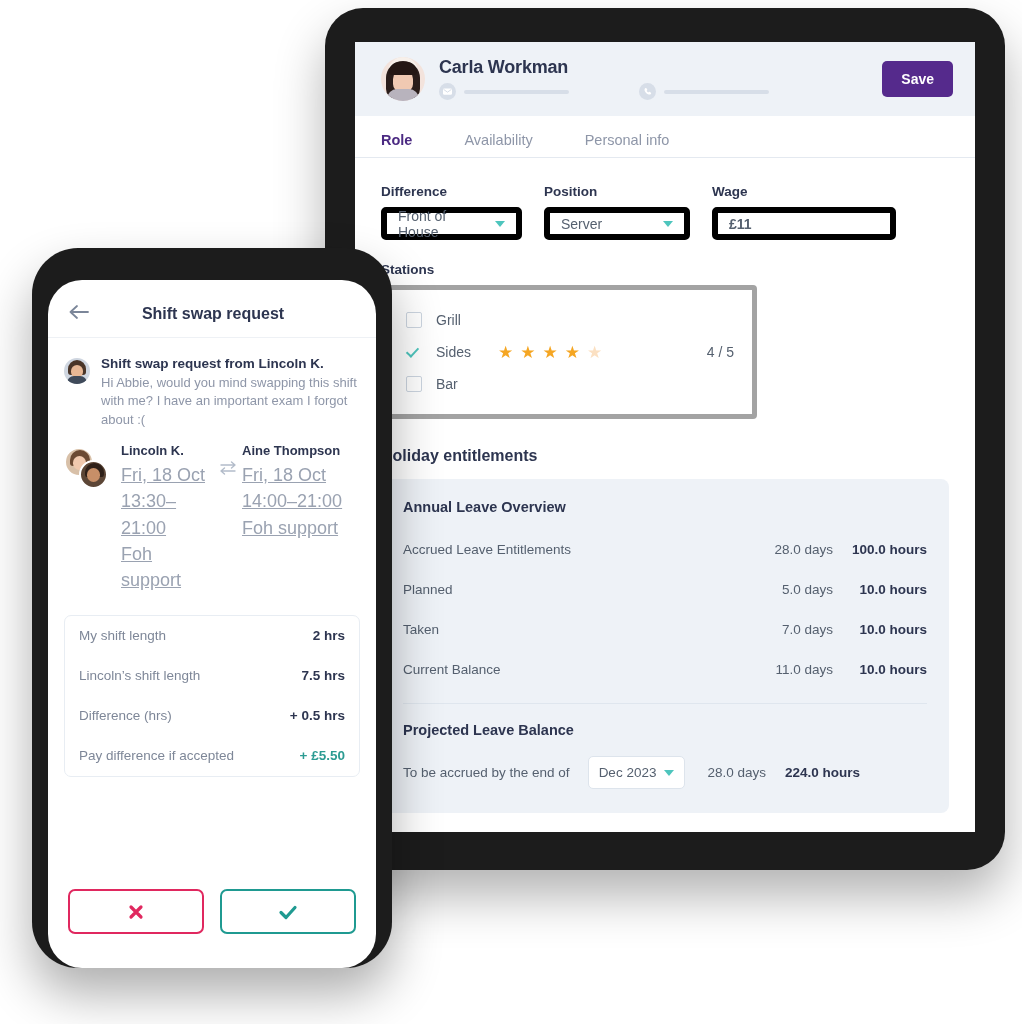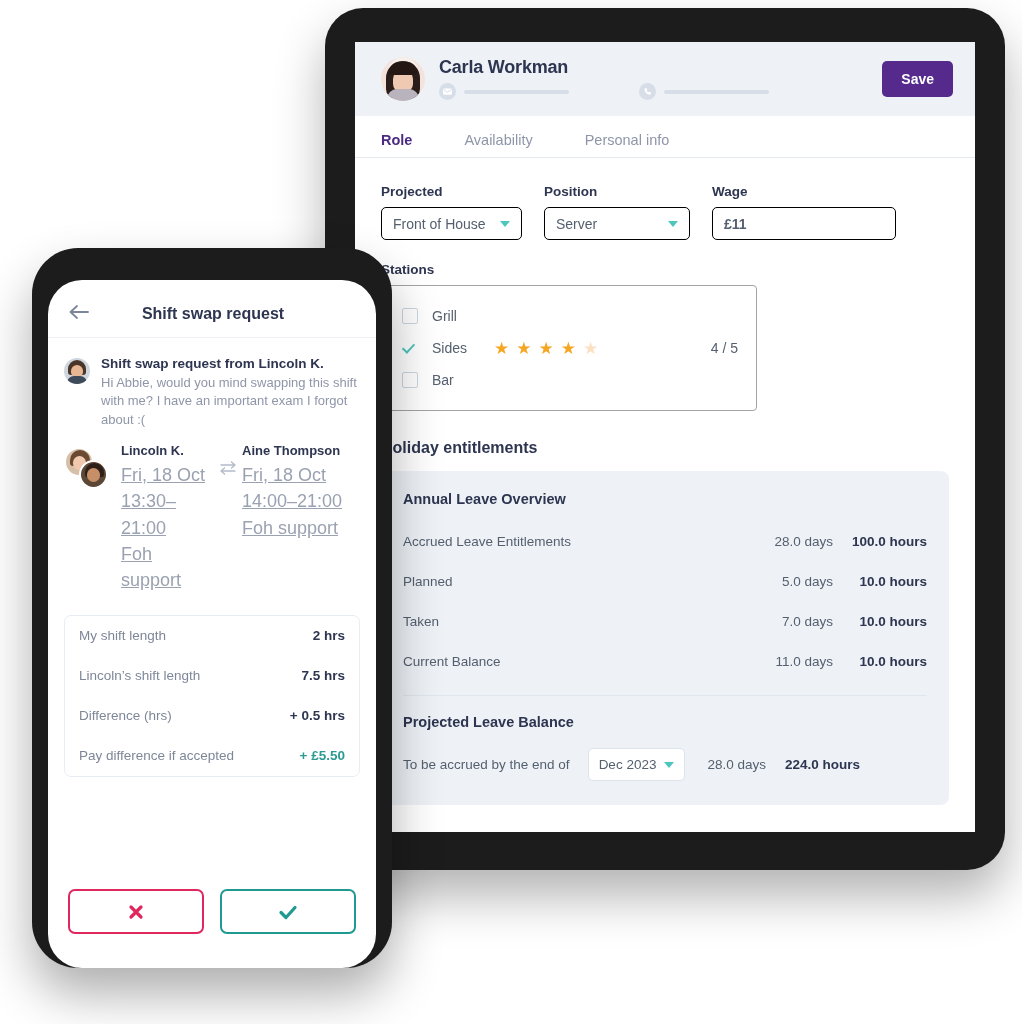--- a/index.html
+++ b/index.html
@@ -120,21 +120,21 @@
 
   .field-row { display: flex; align-items: flex-start; }
   .field { margin-right: 22px; }
   .field-label {
     font-size: 13.5px;
     font-weight: bold;
     color: #2d3550;
     margin-bottom: 8px;
   }
   .select-box, .text-box {
-    border: 1px solid #000000;
+    border: 6px solid #000000;
     border-radius: 5px;
     background: #fff;
     height: 33px;
     display: flex;
     align-items: center;
     padding: 0 11px;
     box-sizing: border-box;
     font-size: 14px;
     color: #55606f;
     cursor: pointer;
@@ -151,21 +151,21 @@
   .w-pos  { width: 146px; }
   .w-wage { width: 184px; font-weight: bold; }
 
   .stations-label {
     font-size: 13.5px;
     font-weight: bold;
     color: #2d3550;
     margin: 22px 0 8px 0;
   }
   .stations-box {
-    border: 1px solid #a3a3a3;
+    border: 5px solid #a3a3a3;
     border-radius: 4px;
     width: 376px;
     padding: 14px 0 14px 0;
     box-sizing: border-box;
   }
   .station-row {
     display: flex;
     align-items: center;
     height: 32px;
     padding: 0 18px 0 20px;
@@ -407,21 +407,21 @@
     <div class="dt-tabs">
       <div class="dt-tab active">Role</div>
       <div class="dt-tab">Availability</div>
       <div class="dt-tab">Personal info</div>
     </div>
 
     <div class="dt-body">
 
       <div class="field-row">
         <div class="field">
-          <div class="field-label">Projected</div>
+          <div class="field-label">Difference</div>
           <div class="select-box w-dept">
             <span class="sel-val">Front of House</span>
             <span class="caret"></span>
           </div>
         </div>
         <div class="field">
           <div class="field-label">Position</div>
           <div class="select-box w-pos">
             <span class="sel-val">Server</span>
             <span class="caret"></span>

